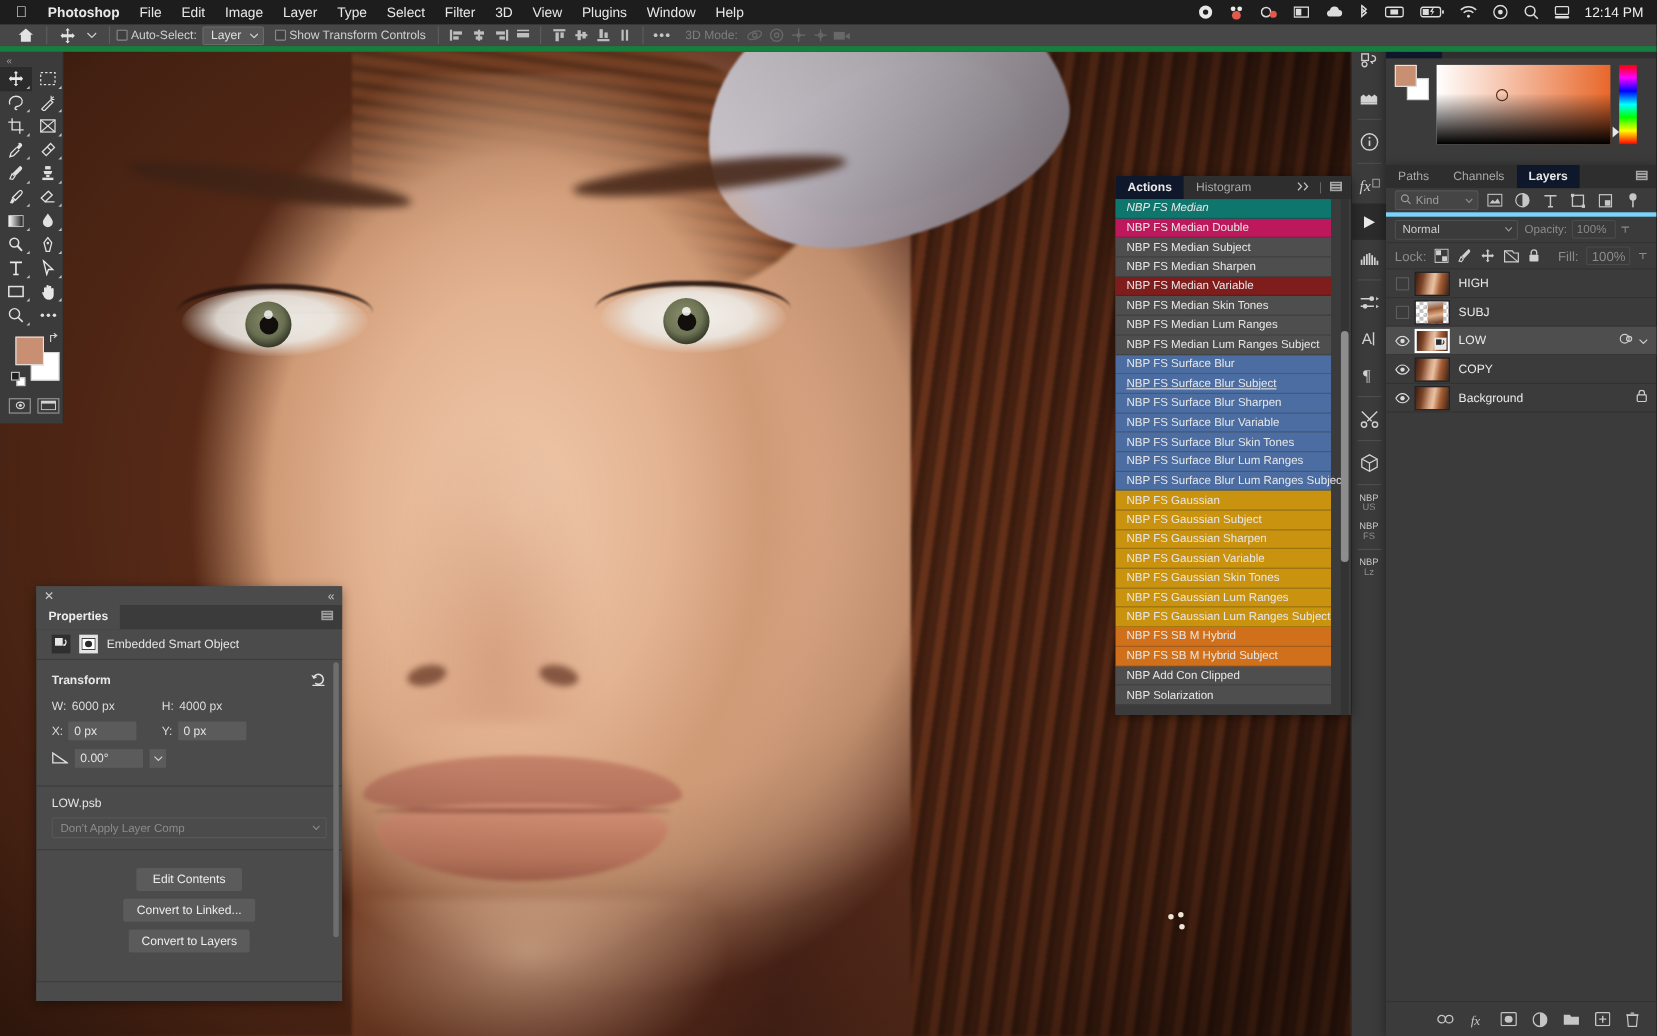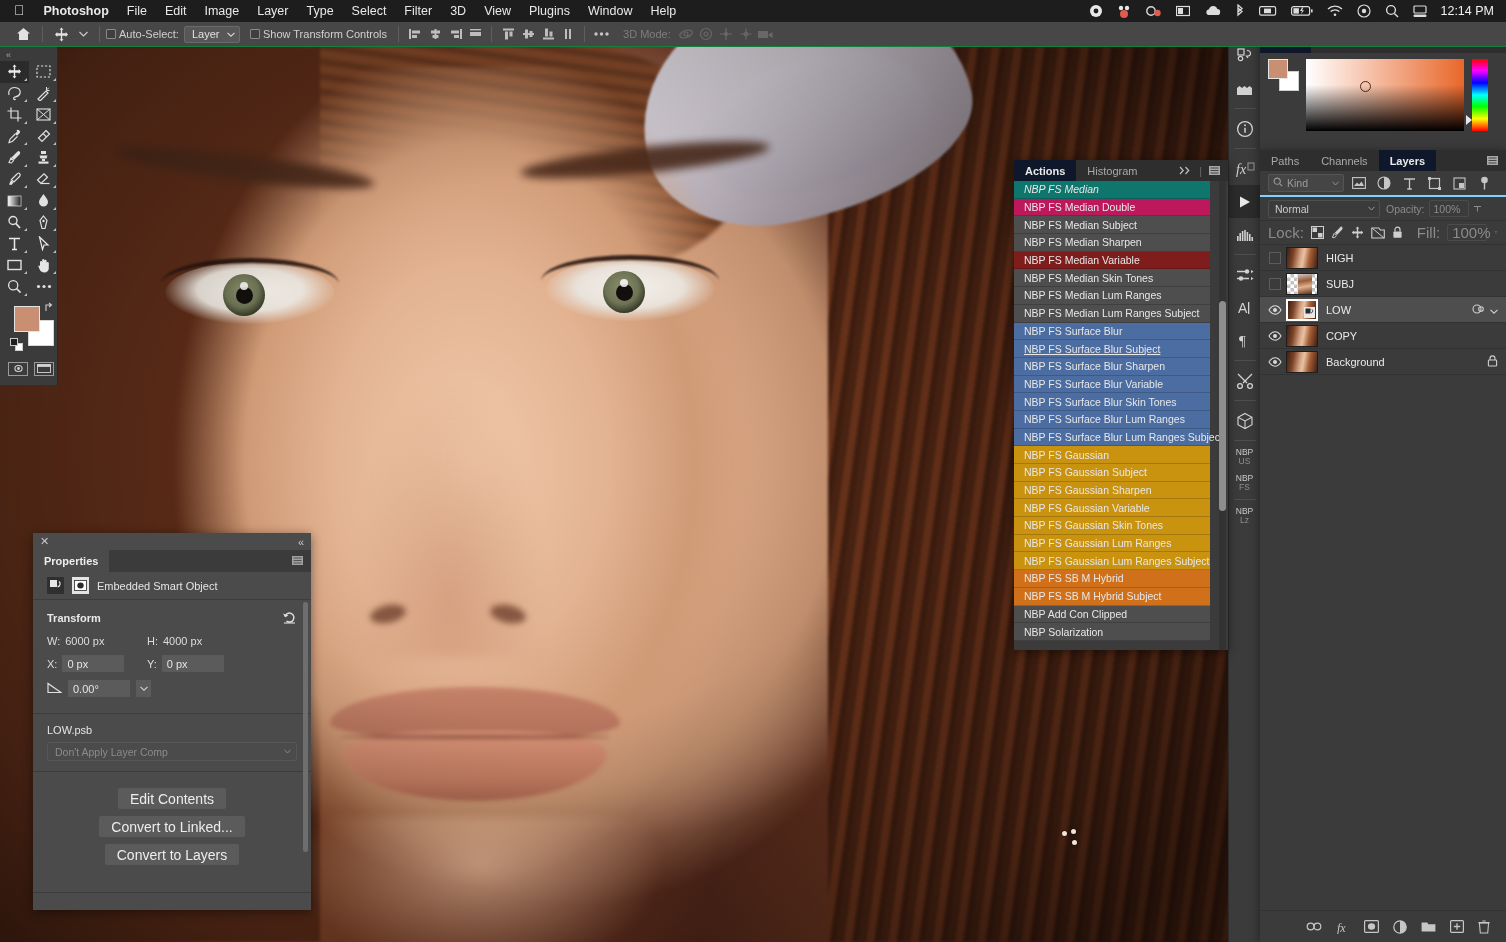--- a/index.html
+++ b/index.html
@@ -23,21 +23,21 @@
   .menubar .mi { color: #e9e9e9; font-size: 12.5px; padding: 0 9px; white-space: nowrap; }
   .menubar .mi.app-name { font-weight: bold; }
   .menubar .spacer { flex: 1; }
   .menubar .si { padding: 0 7px; display: flex; align-items: center; color: #e6e6e6; }
   .menubar .clock { font-size: 12.5px; padding-left: 6px; padding-right: 4px; color: #f0f0f0; }
 
   
   .optionsbar {
     position: absolute; top: 22px; left: 0; width: 1506px; height: 25px;
     background: #474747; display: flex; align-items: center;
-    border-bottom: 1px solid #15803d; z-index: 90;
+    border-bottom: 5px solid #15803d; z-index: 90;
   }
   .ob-sep { width: 1px; height: 16px; background: #5e5e5e; margin: 0 6px; }
   .ob-item { display: flex; align-items: center; height: 25px; padding: 0 5px; color: #d6d6d6; }
   .ob-label { font-size: 11px; color: #d0d0d0; padding: 0 5px 0 3px; }
   .ob-label.dim { color: #7e7e7e; }
   .ob-check { width: 10px; height: 10px; border: 1px solid #8a8a8a; border-radius: 1px; background: #3f3f3f; }
   .ob-select {
     display: flex; align-items: center; background: #575757; border: 1px solid #6a6a6a;
     height: 17px; padding: 0 4px 0 7px; border-radius: 2px; color: #e0e0e0; font-size: 11px;
     min-width: 56px; justify-content: space-between; gap: 6px;
@@ -227,35 +227,35 @@
     background-blend-mode: multiply;
   }
   .cp-field .mark { position: absolute; left: 54px; top: 22px; width: 11px; height: 11px; border: 1.5px solid #4a2a18; border-radius: 50%; }
   .cp-hue { position: relative; width: 16px; height: 72px;
     background: linear-gradient(to bottom, #ff0000, #ff00ff 16%, #0000ff 33%, #00ffff 50%, #00ff00 66%, #ffff00 83%, #ff0000 100%); }
   .cp-hue .arrow { position: absolute; left: -6px; bottom: 6px; width: 0; height: 0;
     border-top: 5px solid transparent; border-bottom: 5px solid transparent; border-left: 6px solid #e8e8e8; }
 
   
   #layers-panel { left: 1260px; top: 150px; width: 246px; height: 792px; }
-  .lay-filter { display: flex; align-items: center; gap: 5px; height: 26px; padding: 0 8px; border-bottom: 2px solid #7dd3fc; }
+  .lay-filter { display: flex; align-items: center; gap: 5px; height: 26px; padding: 0 8px; border-bottom: 4px solid #7dd3fc; }
   .lay-kind {
     display: flex; align-items: center; gap: 5px; width: 76px; height: 18px;
     background: #454545; border: 1px solid #555; border-radius: 2px; padding: 0 4px; color: #9c9c9c; font-size: 10.5px;
     justify-content: space-between;
   }
   .lay-fi { width: 20px; height: 18px; display: flex; align-items: center; justify-content: center; color: #c6c6c6; }
   .lay-blend { display: flex; align-items: center; height: 24px; padding: 0 8px; gap: 6px; border-bottom: 1px solid #323232; }
   .lay-mode {
     display: flex; align-items: center; justify-content: space-between; width: 112px; height: 18px;
     background: #3b3b3b; border: 1px solid #4f4f4f; border-radius: 2px; padding: 0 4px 0 6px; color: #cdcdcd; font-size: 10.5px;
   }
   .lay-opa { display: flex; align-items: center; gap: 4px; font-size: 10.5px; color: #8b8b8b; }
   .lay-opaval { width: 40px; height: 17px; background: #3b3b3b; border: 1px solid #4b4b4b; border-radius: 2px; color: #8b8b8b; display: flex; align-items: center; padding-left: 4px; }
-  .lay-lock { display: flex; align-items: center; height: 24px; padding: 0 8px; gap: 7px; border-bottom: 1px solid #323232; font-size: 15px; color: #8b8b8b; }
+  .lay-lock { display: flex; align-items: center; height: 24px; padding: 0 8px; gap: 7px; border-bottom: 1px solid #323232; font-size: 12px; color: #8b8b8b; }
   .lay-lockicon { width: 14px; height: 14px; display: flex; align-items: center; justify-content: center; color: #cfcfcf; }
   .lay-list { }
   .lay-row {
     display: flex; align-items: center; height: 26px; padding-left: 4px;
     border-bottom: 1px solid #323232; position: relative;
   }
   .lay-row.selected { background: #4e4e4e; }
   .lay-eye { width: 22px; display: flex; align-items: center; justify-content: center; color: #d4d4d4; }
   .lay-eyebox { width: 12px; height: 12px; border: 1px solid #5c5c5c; }
   .lay-thumb { width: 32px; height: 22px; margin-right: 8px; position: relative; border: 1px solid #1e1e1e; overflow: hidden; }
@@ -310,21 +310,21 @@
   .pp-angle { display: flex; align-items: center; gap: 6px; }
   .pp-anglebox { display: flex; align-items: center; width: 62px; height: 17px; background: #5b5b5b; padding-left: 5px; font-size: 11px; color: #e4e4e4; }
   .pp-dd { width: 15px; height: 17px; background: #5b5b5b; display: flex; align-items: center; justify-content: center; color: #cfcfcf; }
   .pp-divider { height: 1px; background: #3d3d3d; margin: 2px 0 0 0; }
   .pp-fname { padding: 10px 14px 6px 14px; font-size: 11px; color: #e4e4e4; }
   .pp-comp { margin: 0 14px; height: 19px; background: #4b4b4b; border: 1px solid #575757; border-radius: 2px;
     display: flex; align-items: center; justify-content: space-between; padding: 0 5px 0 7px; color: #8b8b8b; font-size: 10.5px; }
   .pp-btns { display: flex; flex-direction: column; align-items: center; gap: 7px; padding-top: 16px; }
   .pp-btn {
     min-width: 96px; height: 21px; background: #5b5b5b; border-radius: 2px;
-    display: flex; align-items: center; justify-content: center; font-size: 14px; color: #ededed;
+    display: flex; align-items: center; justify-content: center; font-size: 11px; color: #ededed;
     padding: 0 12px;
   }
   .pp-scroll { position: absolute; right: 3px; top: 30px; width: 5px; height: 250px; background: #6e6e6e; border-radius: 3px; }
   .pp-footer { position: absolute; left: 0; bottom: 0; width: 278px; height: 18px; background: #4b4b4b; border-top: 1px solid #3d3d3d; }
 </style>
 </head>
 <body>
 
 <div id="app">
 

